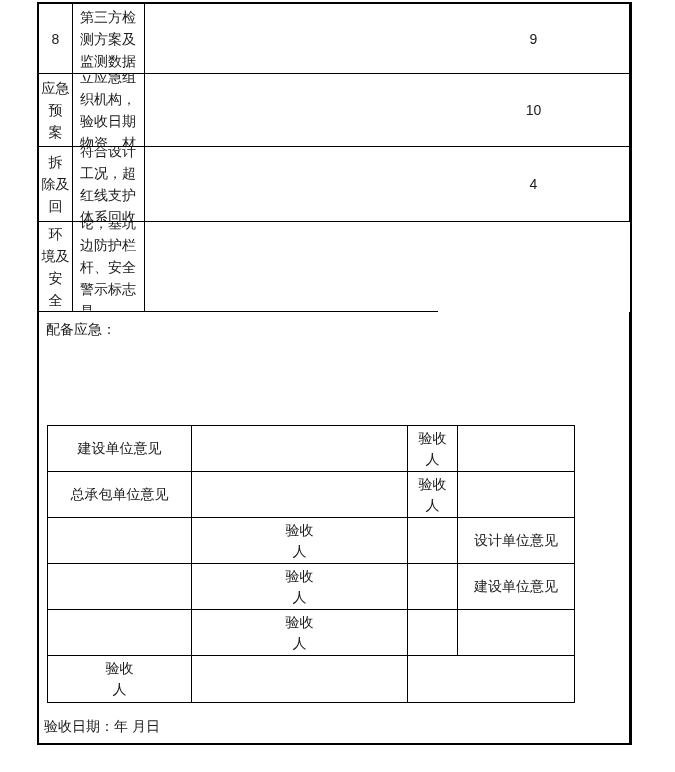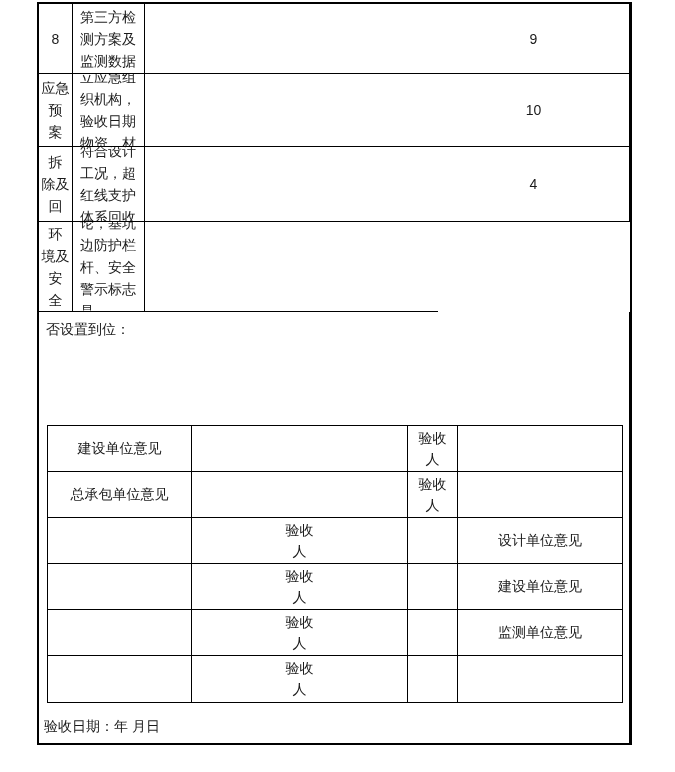--- a/index.html
+++ b/index.html
@@ -57,21 +57,21 @@
   .conclusion-label {
     position: absolute;
     top: 7px;
     left: 7px;
     line-height: 20px;
   }
   .sig-table {
     position: absolute;
     top: 113px;
     left: 8px;
-    width: 576px;
+    width: 528px;
     border: 1px solid #000;
     box-sizing: border-box;
     display: grid;
     grid-template-columns: 144px 216px 50px 1fr;
     grid-auto-rows: 46px;
   }
   .sig-cell {
     border-right: 1px solid #000;
     border-bottom: 1px solid #000;
     display: flex;
@@ -124,21 +124,21 @@
 境及安
 全
 防护</div>
     <div class="c desc">基坑内是否设置供施工人员上下的专用梯道及
 验收结论，基坑边防护栏杆、安全警示标志是
 否设置到位，夜间施工是否有足够的照明设
 施。</div>
     <div class="c result"></div>
 
     <div class="c bottom">
-      <div class="conclusion-label">否设置到位：</div>
+      <div class="conclusion-label">配备应急：</div>
 
       <div class="sig-table">
         
         <div class="sig-cell">建设单位意见</div>
         <div class="sig-cell"></div>
         <div class="sig-cell">验收
 人</div>
         <div class="sig-cell"></div>
 
         
@@ -162,21 +162,20 @@
         <div class="sig-cell"></div>
 
         
         <div class="sig-cell">建设单位意见</div>
         <div class="sig-cell"></div>
         <div class="sig-cell">验收
 人</div>
         <div class="sig-cell"></div>
 
         
-        <div class="sig-cell">监测单位意见</div>
         <div class="sig-cell"></div>
         <div class="sig-cell">验收
 人</div>
         <div class="sig-cell"></div>
       </div>
 
       <div class="date-label">验收日期：年 月日</div>
     </div>
 
   </div>

